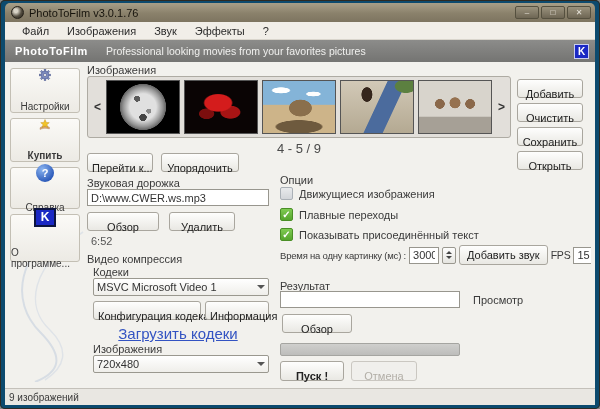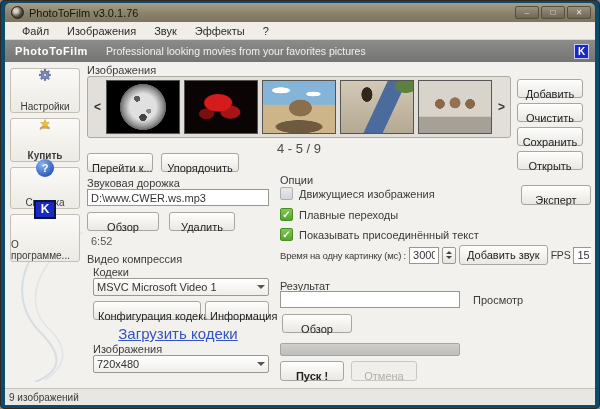--- a/index.html
+++ b/index.html
@@ -53,21 +53,21 @@
 
   .dropdown { position:absolute; height:18px; border:1px solid #9a988f; border-radius:2px;
               background:linear-gradient(#fff,#efeeea); font-size:11px; color:#333;
               display:flex; align-items:center; padding:0 3px; cursor:pointer; }
   .dd-arrow { margin-left:auto; width:0; height:0; border:4px solid transparent;
               border-top-color:#555; position:relative; top:2px; }
 
   
   .side-btn { position:absolute; left:5px; width:70px; border:1px solid #c3bfb4; border-radius:3px;
               background:linear-gradient(#fbfaf7,#eceae4); display:flex; flex-direction:column;
-              align-items:center; justify-content:flex-end; gap:20px; cursor:pointer; }
+              align-items:center; justify-content:center; gap:20px; cursor:pointer; }
   .side-btn .lbl { font-size:10px; color:#3a3a3a; }
   .icon-help { width:18px; height:18px; border-radius:50%;
                background:radial-gradient(circle at 35% 30%, #8ab4f0, #2a58b8 75%);
                color:#fff; font-weight:bold; font-size:11px; text-align:center; line-height:18px; }
   .icon-k { width:22px; height:19px; background:#1a28c4; border:2px solid #0c1440; color:#fff;
             font-weight:bold; font-size:12px; text-align:center; line-height:15px; }
   .watermark { position:absolute; left:0; top:150px; opacity:.3; }
 
   
   .strip { position:absolute; left:82px; top:14px; width:424px; height:62px;
@@ -284,21 +284,20 @@
     <button class="btn" style="left:277px; top:252px; width:70px;">Обзор</button>
 
     <div class="progress"></div>
     <button class="btn bold" style="left:275px; top:299px; width:64px; height:20px;">Пуск !</button>
     <button class="btn disabled" style="left:346px; top:299px; width:66px; height:20px;">Отмена</button>
 
     <button class="btn rc" style="top:17px;">Добавить</button>
     <button class="btn rc" style="top:41px;">Очистить</button>
     <button class="btn rc" style="top:65px;">Сохранить</button>
     <button class="btn rc" style="top:89px;">Открыть</button>
-    <button class="btn" style="left:516px; top:123px; width:70px; height:20px;">Эксперт</button>
 
   </div>
 
   <div class="statusbar">
     <span>9 изображений</span>
   </div>
 
 </div>
 
 </body></html>

